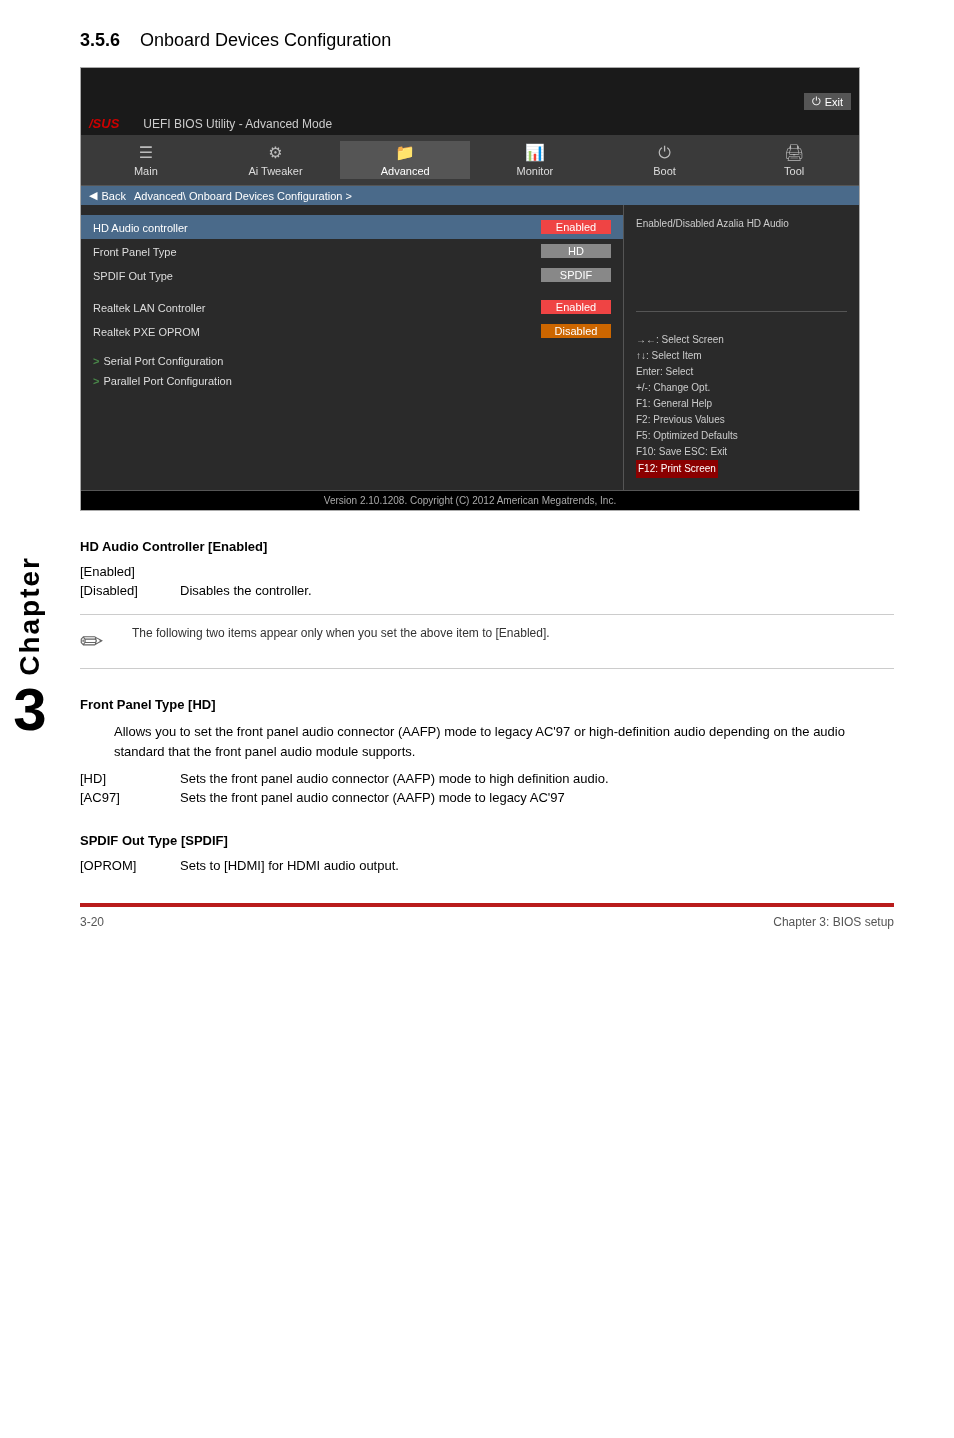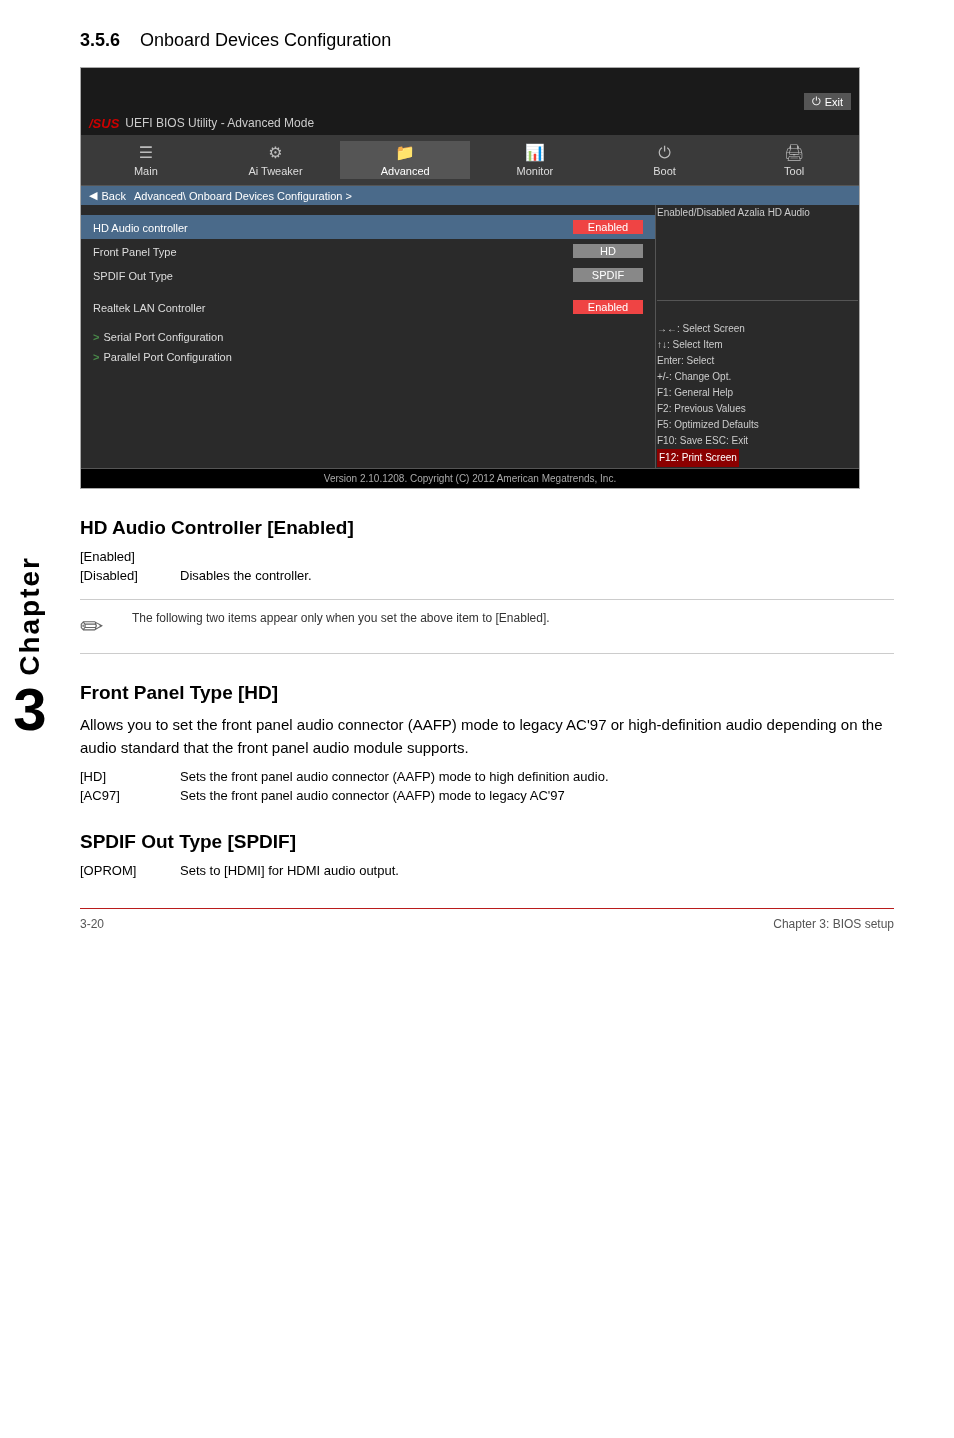--- a/index.html
+++ b/index.html
@@ -55,22 +55,22 @@
 
     .bios-titlebar {
       background: #1a1a1a;
       display: flex;
       align-items: center;
       padding: 4px 8px;
       justify-content: space-between;
     }
     .bios-logo {
       display: flex;
-      align-items: flex-start;
-      gap: 6px;
+      align-items: center;
+      gap: 24px;
       margin-top: 44px;
     }
     .bios-logo-asus {
       color: #c00;
       font-weight: bold;
       font-size: 13px;
       font-family: Arial, sans-serif;
       font-style: italic;
     }
     .bios-title-text {
@@ -135,22 +135,22 @@
       display: flex;
       background: #2a2a2a;
     }
 
     .bios-left {
       flex: 1;
       padding: 10px 0;
     }
 
     .bios-right {
-      width: 204px;
-      padding: 1px;
+      width: 236px;
+      padding: 12px;
       border-left: 1px solid #555;
       color: #ddd;
       font-size: 10px;
       font-family: Arial, sans-serif;
     }
 
     .bios-row {
       display: flex;
       align-items: flex-end;
       padding: 5px 12px;
@@ -226,21 +226,21 @@
       padding: 4px;
       border-top: 1px solid #555;
     }
 
     
     .content-section {
       margin-bottom: 20px;
     }
 
     .subsection-title {
-      font-size: 19px;
+      font-size: 13px;
       font-weight: bold;
       margin-bottom: 10px;
       margin-top: 28px;
     }
 
     .option-row {
       display: flex;
       margin-bottom: 4px;
       font-size: 13px;
     }
@@ -266,31 +266,32 @@
       color: #666;
       min-width: 40px;
     }
     .note-text {
       font-size: 12px;
       color: #333;
       line-height: 1.4;
     }
 
     .body-text {
-      font-size: 15px;
+      font-size: 13px;
       line-height: 1.5;
       margin-bottom: 10px;
+      margin-left: 34px;
     }
 
     
     .page-footer {
       display: flex;
       justify-content: space-between;
       align-items: center;
-      border-top: 1px solid #b91c1c;
+      border-top: 4px solid #b91c1c;
       padding-top: 8px;
       margin-top: 30px;
       font-size: 12px;
       color: #555;
     }
   </style>
 </head>
 <body>
 
 <div class="page-container">
@@ -370,20 +371,24 @@
           <span class="bios-row-value bios-value-gray">SPDIF</span>
         </div>
 
         <div class="bios-spacer"></div>
 
         <div class="bios-row">
           <span class="bios-row-label">Realtek LAN Controller</span>
           <span class="bios-row-value bios-value-green">Enabled</span>
         </div>
 
+        <div class="bios-row">
+          <span class="bios-row-label">Realtek PXE OPROM</span>
+          <span class="bios-row-value bios-value-orange">Disabled</span>
+        </div>
 
         <div class="bios-spacer"></div>
 
         <div class="bios-submenu">
           <span class="bios-submenu-arrow">&gt;</span>
           <span> Serial Port Configuration</span>
         </div>
         <div class="bios-submenu">
           <span class="bios-submenu-arrow">&gt;</span>
           <span> Parallel Port Configuration</span>

